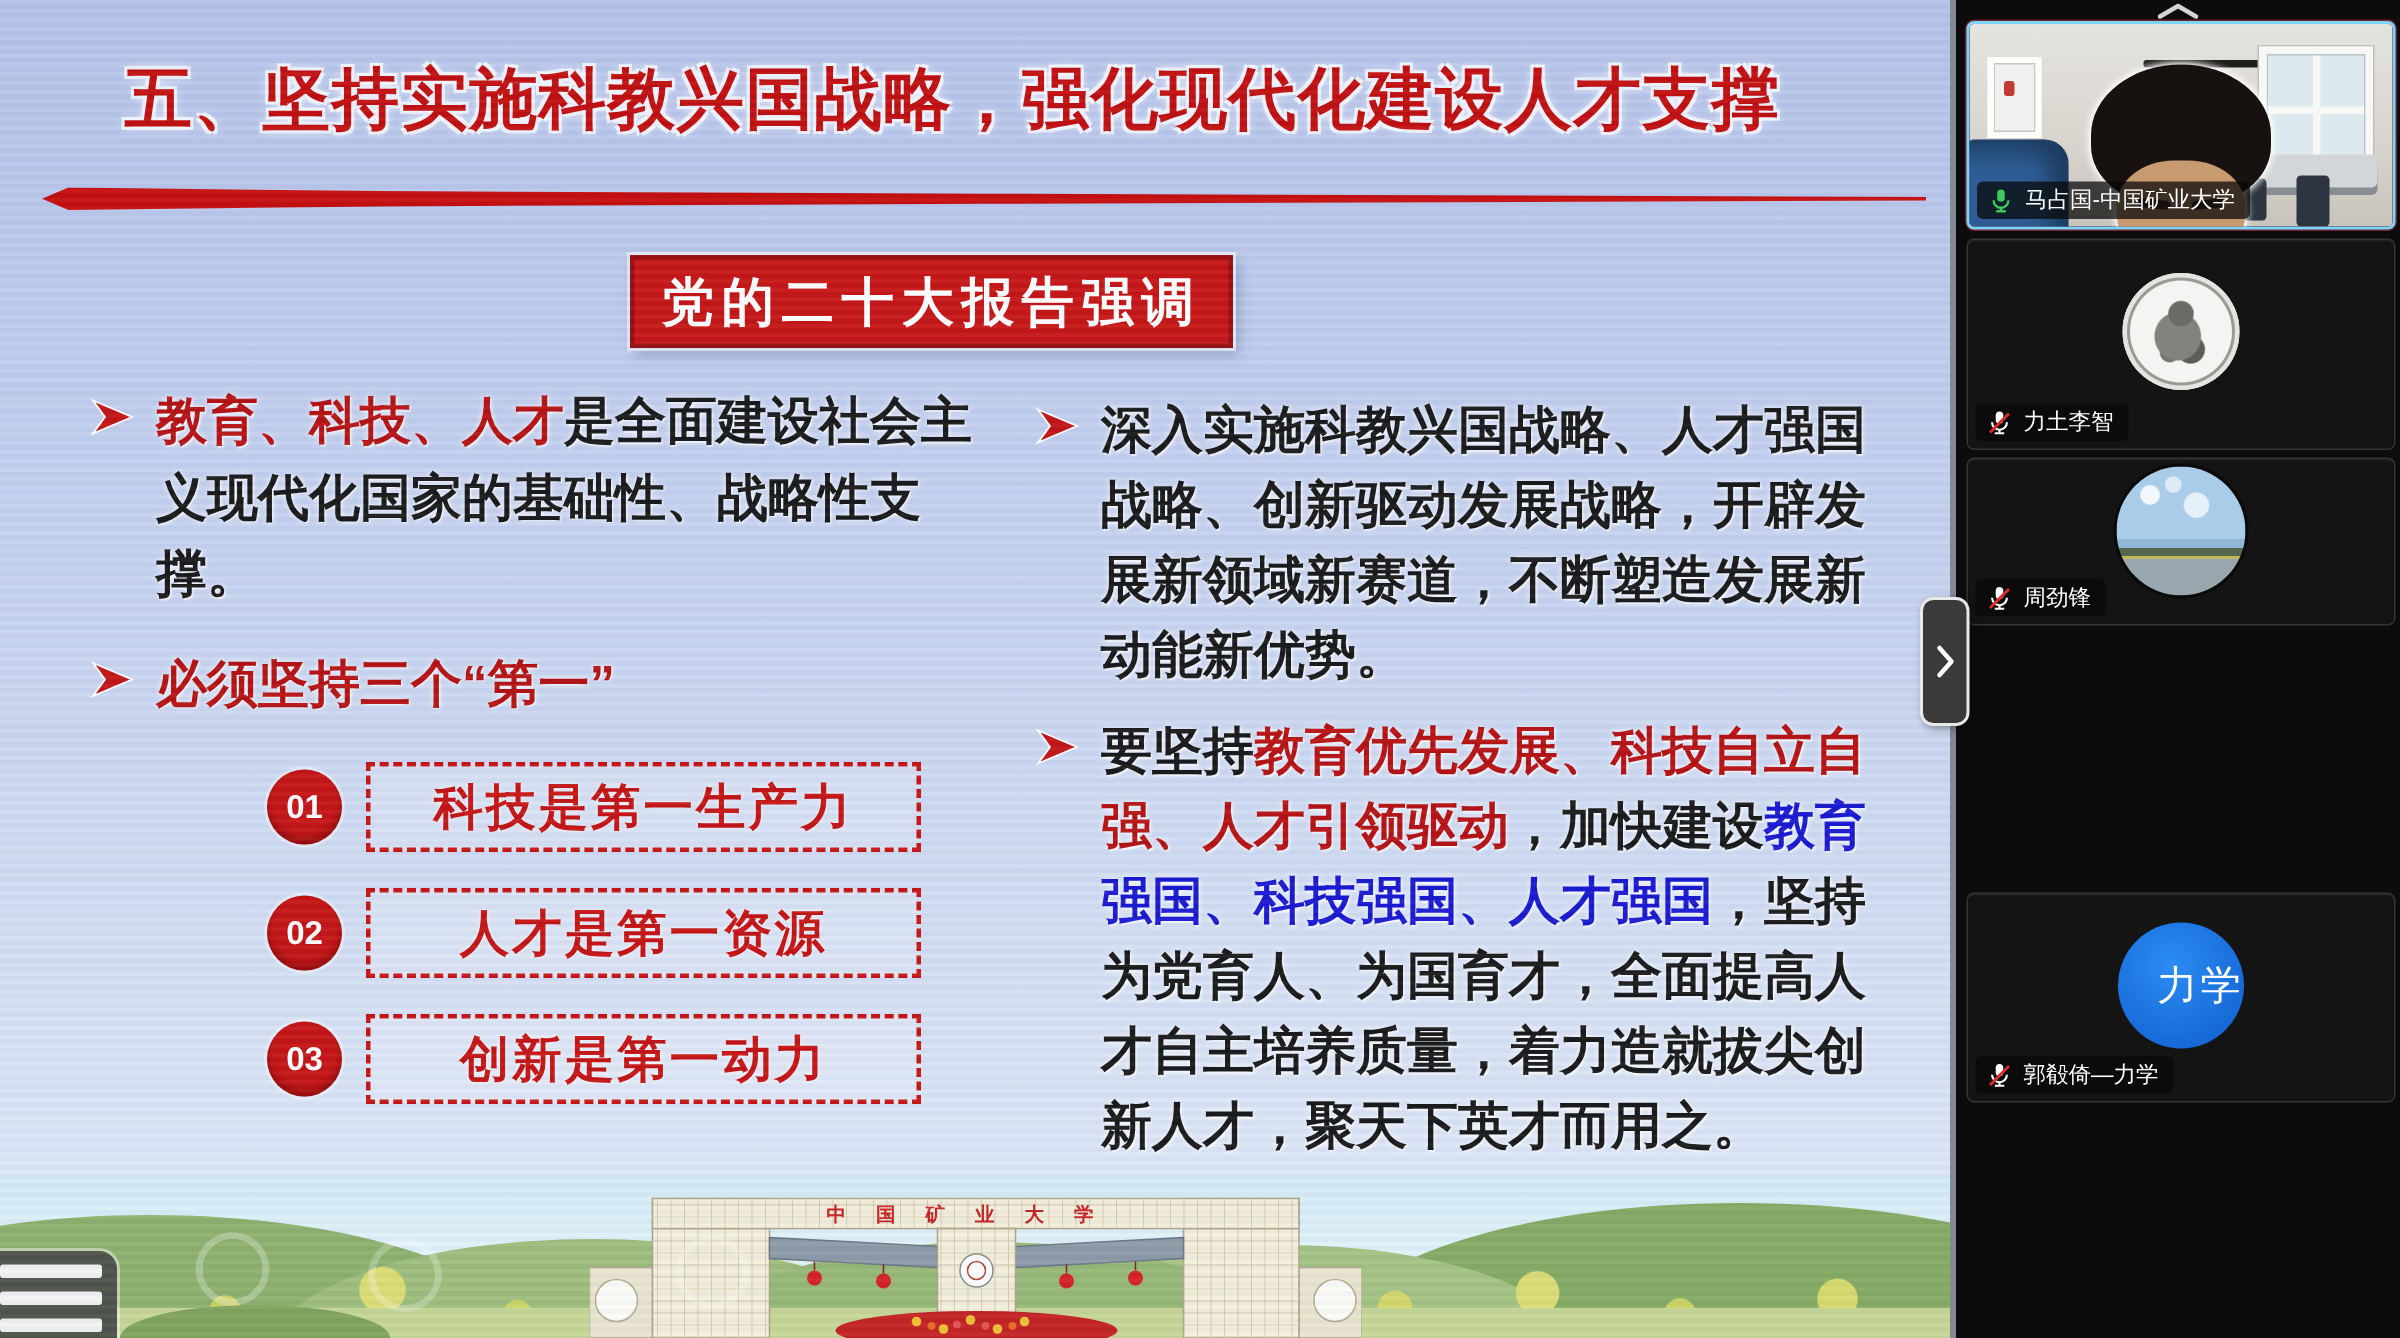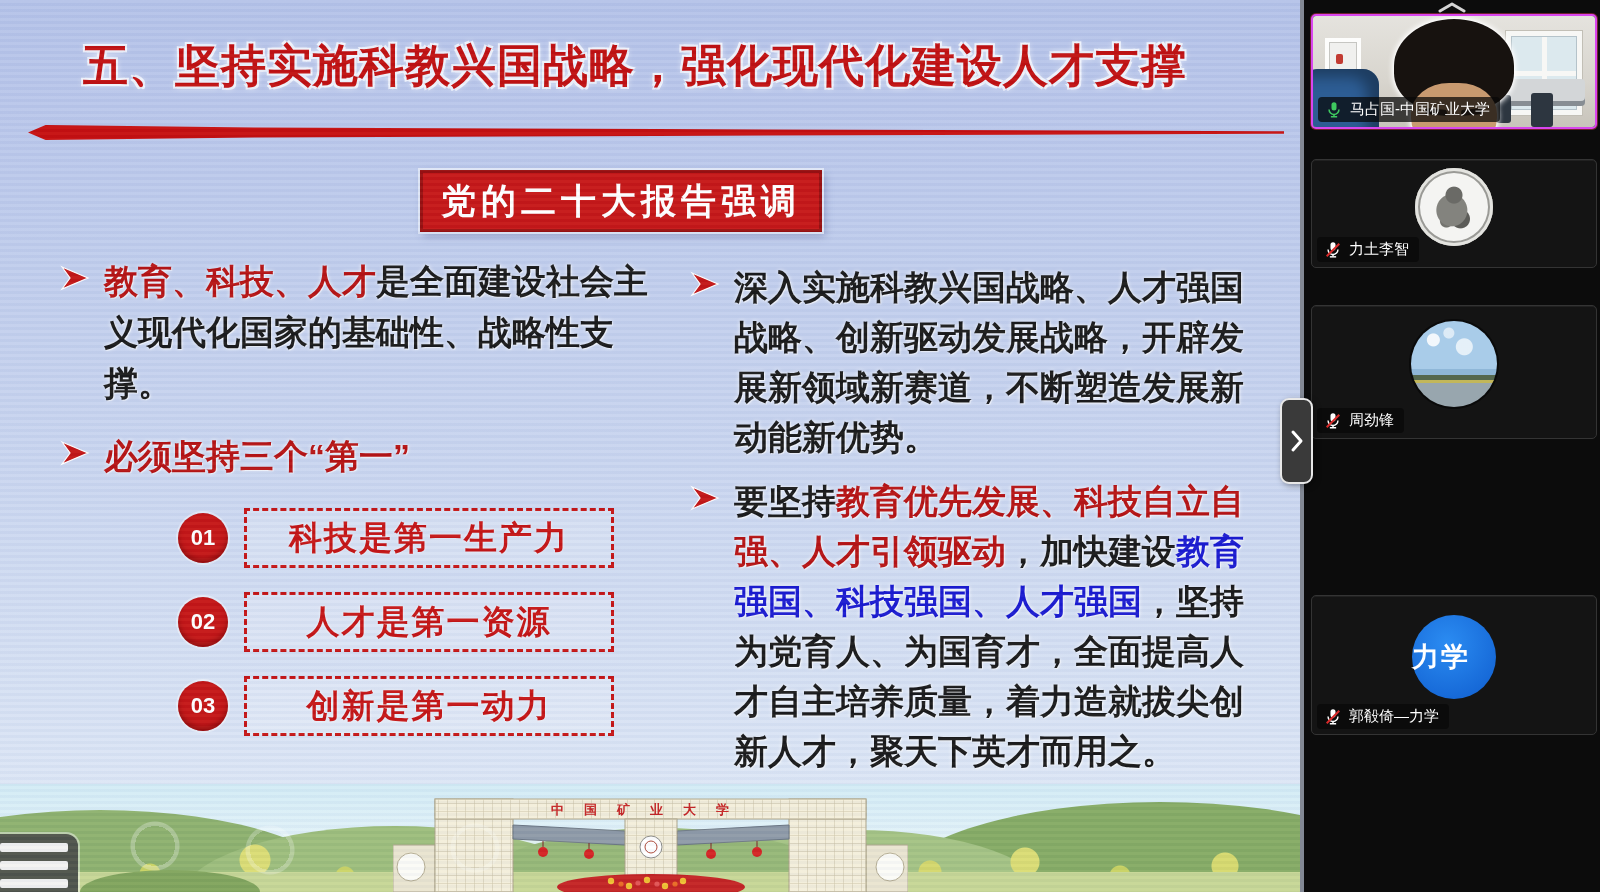--- a/index.html
+++ b/index.html
@@ -92,23 +92,23 @@
 
   
   .sidebar { position:absolute; left:1300px; top:0; width:300px; height:892px;
     background:#0c0c0c; border-left:4px solid #838995; }
   .scrollup { position:absolute; top:0; left:0; width:100%; height:14px;
     display:flex; align-items:center; justify-content:center; }
 
   .tile { position:absolute; left:7px; width:286px; background:#141414;
     border:1px solid #343434; border-radius:5px; overflow:hidden;
     box-shadow:inset 0 1px 0 rgba(255,255,255,.06); }
-  .t1 { top:14px;  height:115px; border:2px solid #d946ef; box-shadow:0 0 0 1px #70222e; }
-  .t2 { top:159px; height:109px; }
-  .t3 { top:305px; height:134px; }
+  .t1 { top:14px;  height:139px; border:2px solid #7dd3fc; box-shadow:0 0 0 1px #70222e; }
+  .t2 { top:159px; height:141px; }
+  .t3 { top:305px; height:112px; }
   .t4 { top:450px; height:140px; }
   .t5 { top:595px; height:140px; }
   .t6 { top:740px; height:152px; border-radius:5px 5px 0 0; }
 
   .name-tag { position:absolute; left:5px; bottom:5px; display:flex; align-items:center; gap:7px;
     background:rgba(8,8,8,.74); padding:3px 10px 3px 7px; border-radius:4px;
     color:#fff; font-size:15px; white-space:nowrap; z-index:3; }
 
   .avatar { position:absolute; left:50%; top:44%; transform:translate(-50%,-50%); border-radius:50%; }
 
@@ -129,21 +129,21 @@
 
   .av-sun { width:84px; height:84px; background:
       radial-gradient(circle at 62% 22%, #32200e 0 8px, #da6420 8px 15px, rgba(218,100,32,0) 16px),
       radial-gradient(ellipse at 54% 80%, #46281a 0 20px, rgba(70,40,26,0) 21px),
       radial-gradient(ellipse at 44% 62%, #5d7340 0 4px, rgba(93,115,64,0) 5px),
       #f4e6dc; }
   .av-sun::after { content:""; position:absolute; left:38px; top:28px; width:4px; height:34px;
     background:#5d7340; border-radius:3px; transform:rotate(18deg); }
 
   .av-blue { width:84px; height:84px; background:radial-gradient(circle at 42% 34%, #2b8cf2, #1567d6 78%);
-    display:flex; align-items:center; justify-content:flex-start; color:#fff; font-size:27px; font-weight:bold; letter-spacing:2px; }
+    display:flex; align-items:center; justify-content:flex-end; color:#fff; font-size:27px; font-weight:normal; letter-spacing:2px; }
 
   .av-fruit { width:82px; height:82px; background:
       radial-gradient(circle at 38% 38%, #e8871e 0 13px, rgba(232,135,30,0) 14px),
       radial-gradient(circle at 56% 66%, #db6f10 0 10px, rgba(219,111,16,0) 11px),
       radial-gradient(circle at 74% 34%, #b8834e 0 8px, rgba(184,131,78,0) 9px),
       radial-gradient(circle at 80% 56%, #c08a50 0 7px, rgba(192,138,80,0) 8px),
       radial-gradient(circle at 30% 72%, #e0b040 0 4px, rgba(224,176,64,0) 5px),
       radial-gradient(circle at 46% 46%, #d8402a, #9c1616 80%); }
 
   

